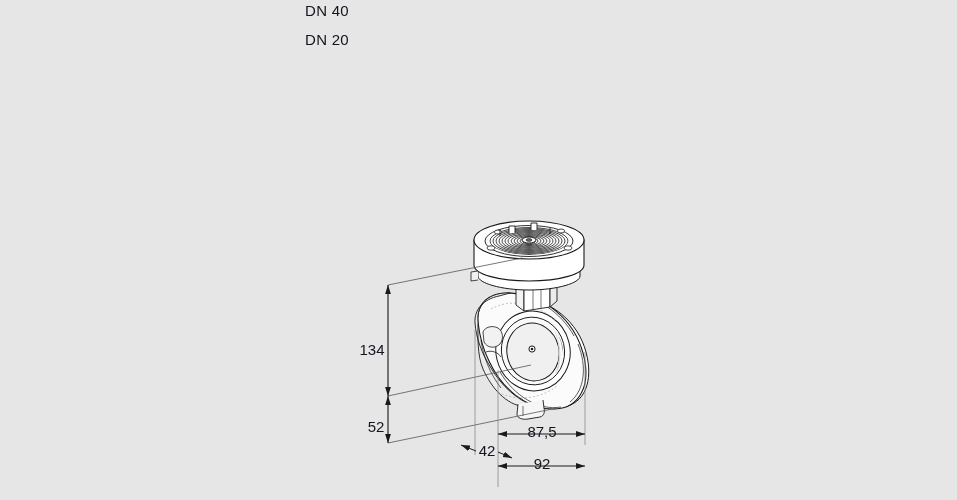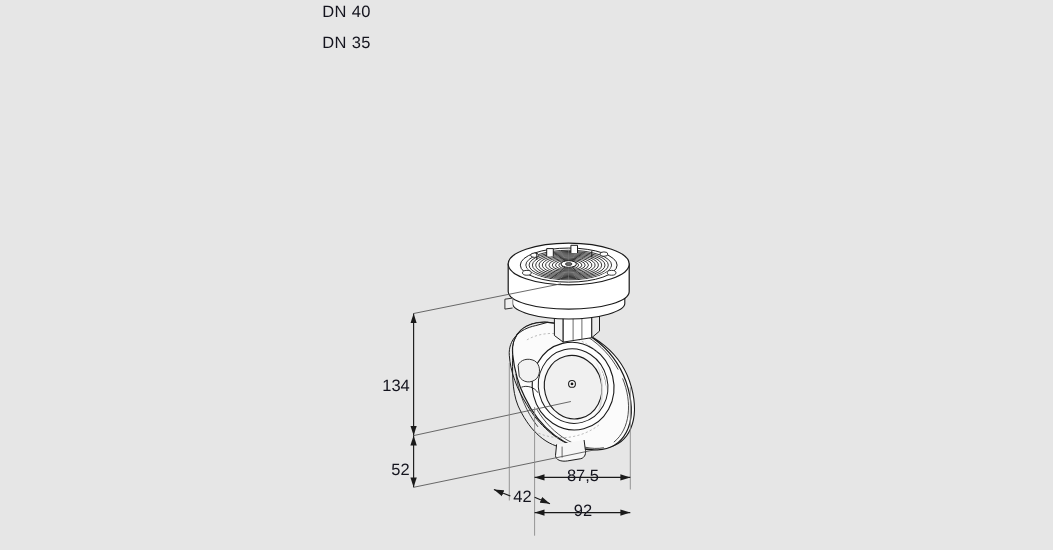--- a/index.html
+++ b/index.html
@@ -9,21 +9,21 @@
   }
   body {
     width: 957px;
     height: 500px;
     position: relative;
     overflow: hidden;
     font-family: "Liberation Sans", sans-serif;
   }
   #canvas-root {
     position: absolute;
-    left: 0; top: 0;
+    left: 12px; top: 0;
     width: 775px;
     height: 500px;
   }
   .dn-label {
     position: absolute;
     font-family: "Liberation Sans", sans-serif;
     font-size: 15px;
     color: #14141e;
     letter-spacing: 0.3px;
     white-space: nowrap;
@@ -36,21 +36,21 @@
     font-size: 15px;
     fill: #14141e;
   }
 </style>
 </head>
 <body>
 
 <div id="canvas-root">
 
   <div class="dn-label" id="dn-label-1">DN 40</div>
-  <div class="dn-label" id="dn-label-2">DN 35</div>
+  <div class="dn-label" id="dn-label-2">DN 20</div>
 
   <svg width="957" height="500" viewBox="0 0 957 500">
     <defs>
       <marker id="arrR" markerWidth="10" markerHeight="7" refX="9" refY="3.5" orient="auto" markerUnits="userSpaceOnUse">
         <polygon points="0,0.6 9,3.5 0,6.4" fill="#1a1a1a"></polygon>
       </marker>
       <marker id="arrL" markerWidth="10" markerHeight="7" refX="1" refY="3.5" orient="auto" markerUnits="userSpaceOnUse">
         <polygon points="10,0.6 1,3.5 10,6.4" fill="#1a1a1a"></polygon>
       </marker>
       <clipPath id="coilClip">

